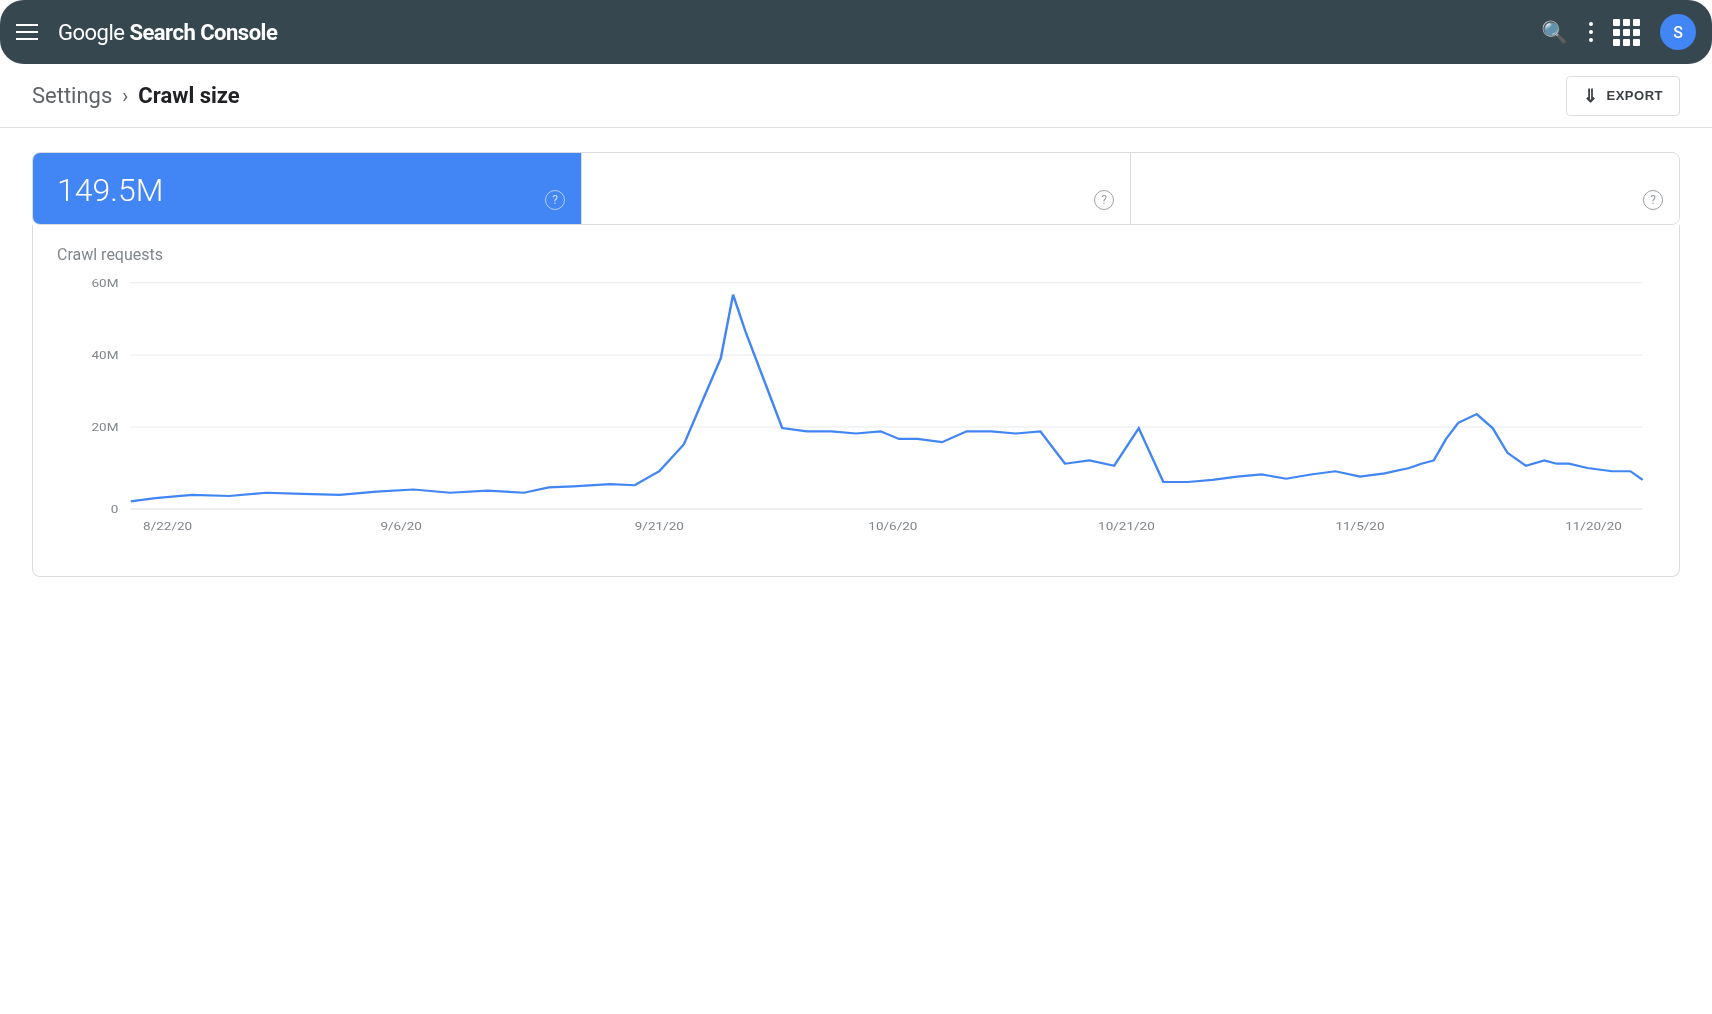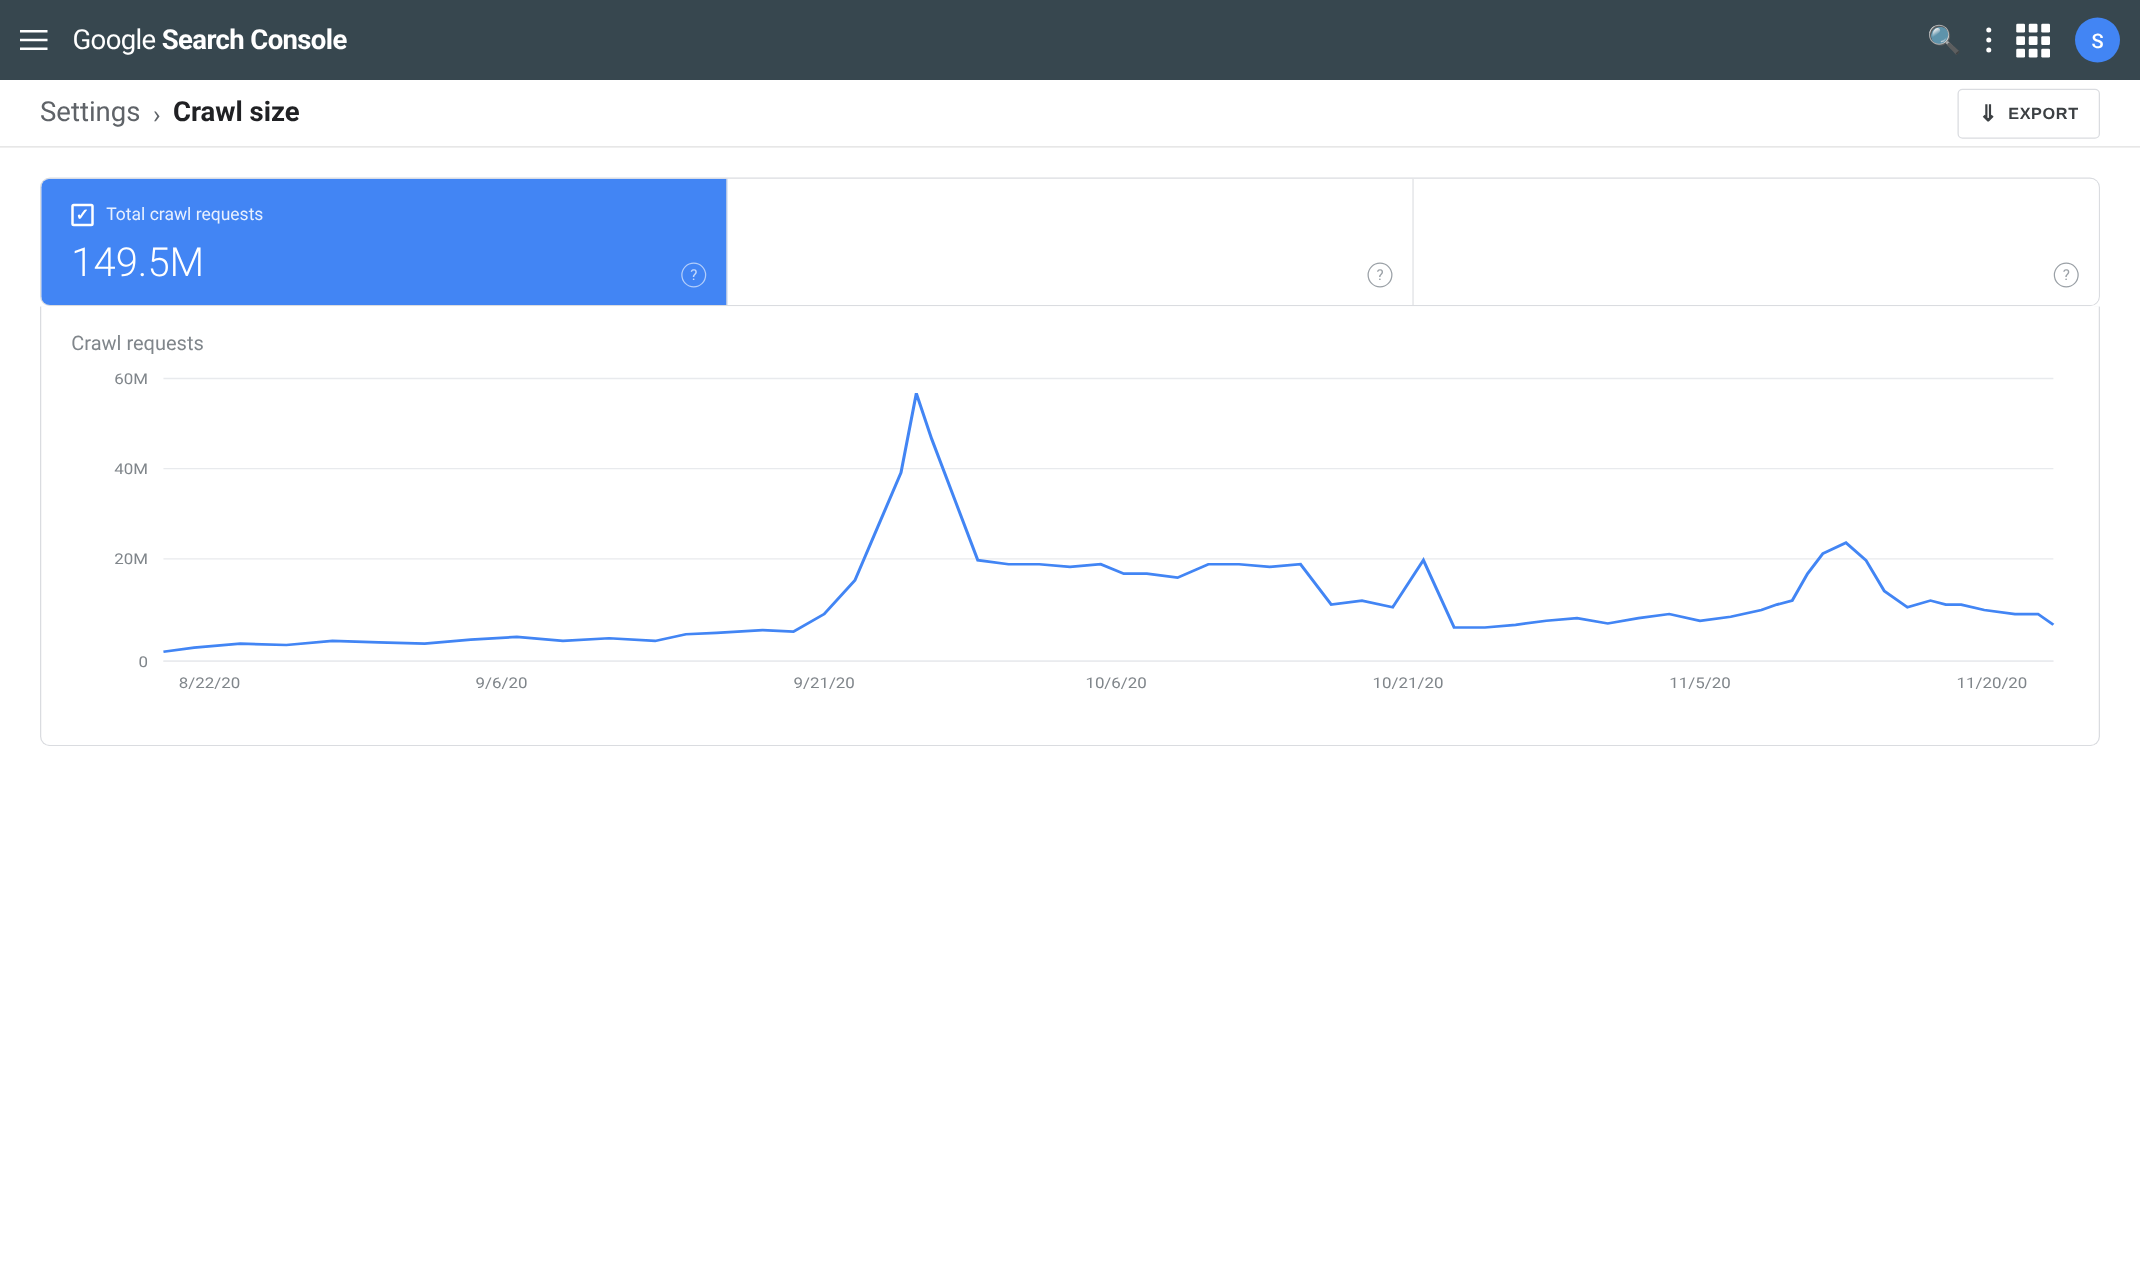--- a/index.html
+++ b/index.html
@@ -6,20 +6,21 @@
     body { font-family: 'Google Sans', Roboto, Arial, sans-serif; background: #fff; }
 
     
     .header {
       background: #37474f;
       height: 64px;
       display: flex;
       align-items: center;
       padding: 0 16px;
       justify-content: space-between;
+      border-radius: 24px;
     }
     .header-left { display: flex; align-items: center; gap: 20px; }
     .header-right { display: flex; align-items: center; gap: 20px; }
     .hamburger-icon { display: flex; flex-direction: column; gap: 5px; cursor: pointer; }
     .hamburger-icon span { display: block; width: 22px; height: 2px; background: #fff; }
     .app-title { color: #fff; font-size: 22px; font-weight: 400; letter-spacing: -0.5px; }
     .app-title strong { font-weight: 700; }
     .header-icon { color: #fff; font-size: 22px; cursor: pointer; opacity: 0.9; }
     .avatar {
       width: 36px; height: 36px; border-radius: 50%;
@@ -27,21 +28,21 @@
       display: flex; align-items: center; justify-content: center;
       font-size: 16px; font-weight: 500; cursor: pointer;
     }
     .dots-icon { display: flex; flex-direction: column; gap: 4px; align-items: center; cursor: pointer; }
     .dots-icon span { display: block; width: 4px; height: 4px; background: #fff; border-radius: 50%; }
     .grid-icon { display: grid; grid-template-columns: repeat(3,7px); gap: 3px; cursor: pointer; }
     .grid-icon span { display: block; width: 7px; height: 7px; background: #fff; border-radius: 1px; }
 
     
     .breadcrumb-bar {
-      height: 54px;
+      height: 64px;
       display: flex;
       align-items: center;
       padding: 0 32px;
       justify-content: space-between;
       border-bottom: 1px solid #e0e0e0;
     }
     .breadcrumb { display: flex; align-items: center; gap: 10px; font-size: 22px; color: #5f6368; }
     .breadcrumb .separator { font-size: 20px; color: #5f6368; }
     .breadcrumb .current { font-weight: 700; color: #202124; }
     .export-btn {
@@ -164,24 +165,20 @@
     <span class="download-icon">⇓</span>
     <span>EXPORT</span>
   </button>
 </div>
 
 <div class="main-content">
 
   <div class="metric-cards">
 
     <div class="metric-card active">
-      <div class="metric-header">
-        <div class="checkbox checked"></div>
-        <span class="metric-label">Total crawl requests</span>
-      </div>
       <div class="metric-value">149.5M</div>
       <span class="help-icon">?</span>
     </div>
 
     <div class="metric-card">
       <span class="help-icon">?</span>
     </div>
 
     <div class="metric-card">
       <span class="help-icon">?</span>

